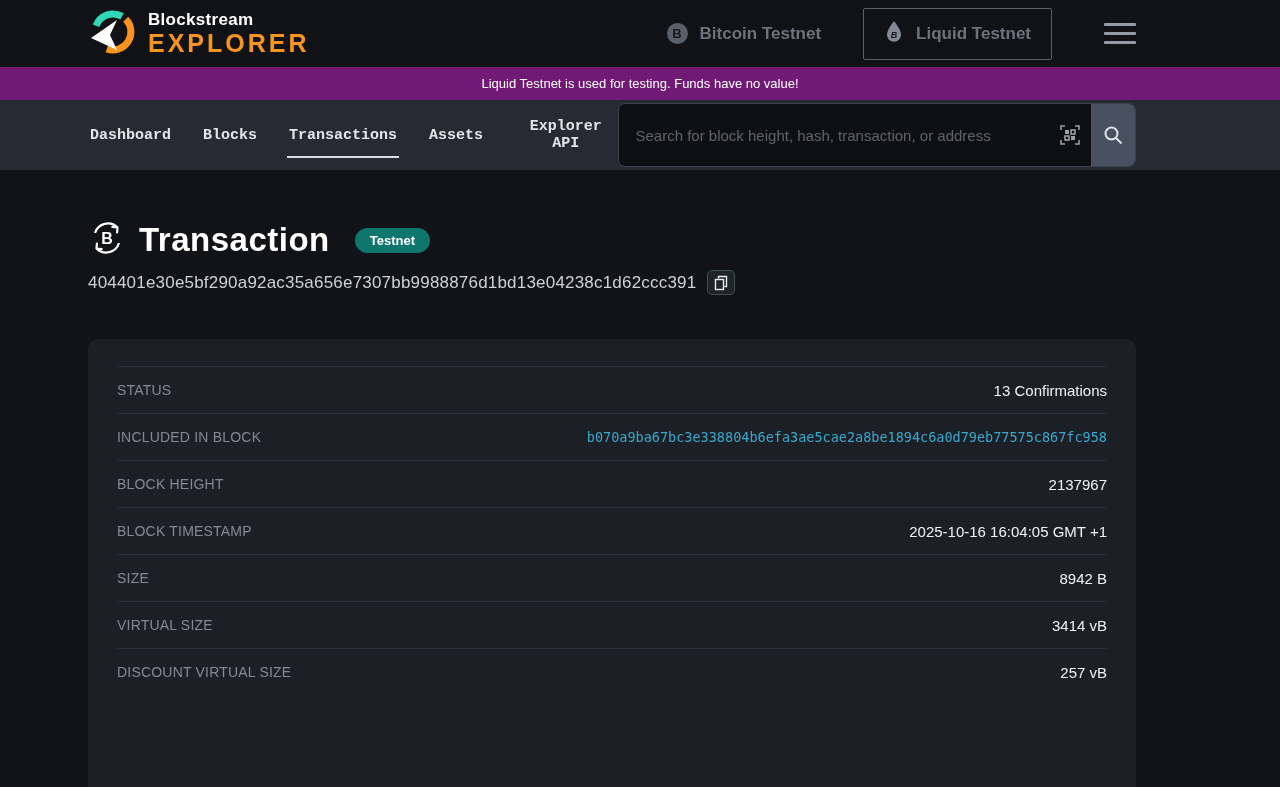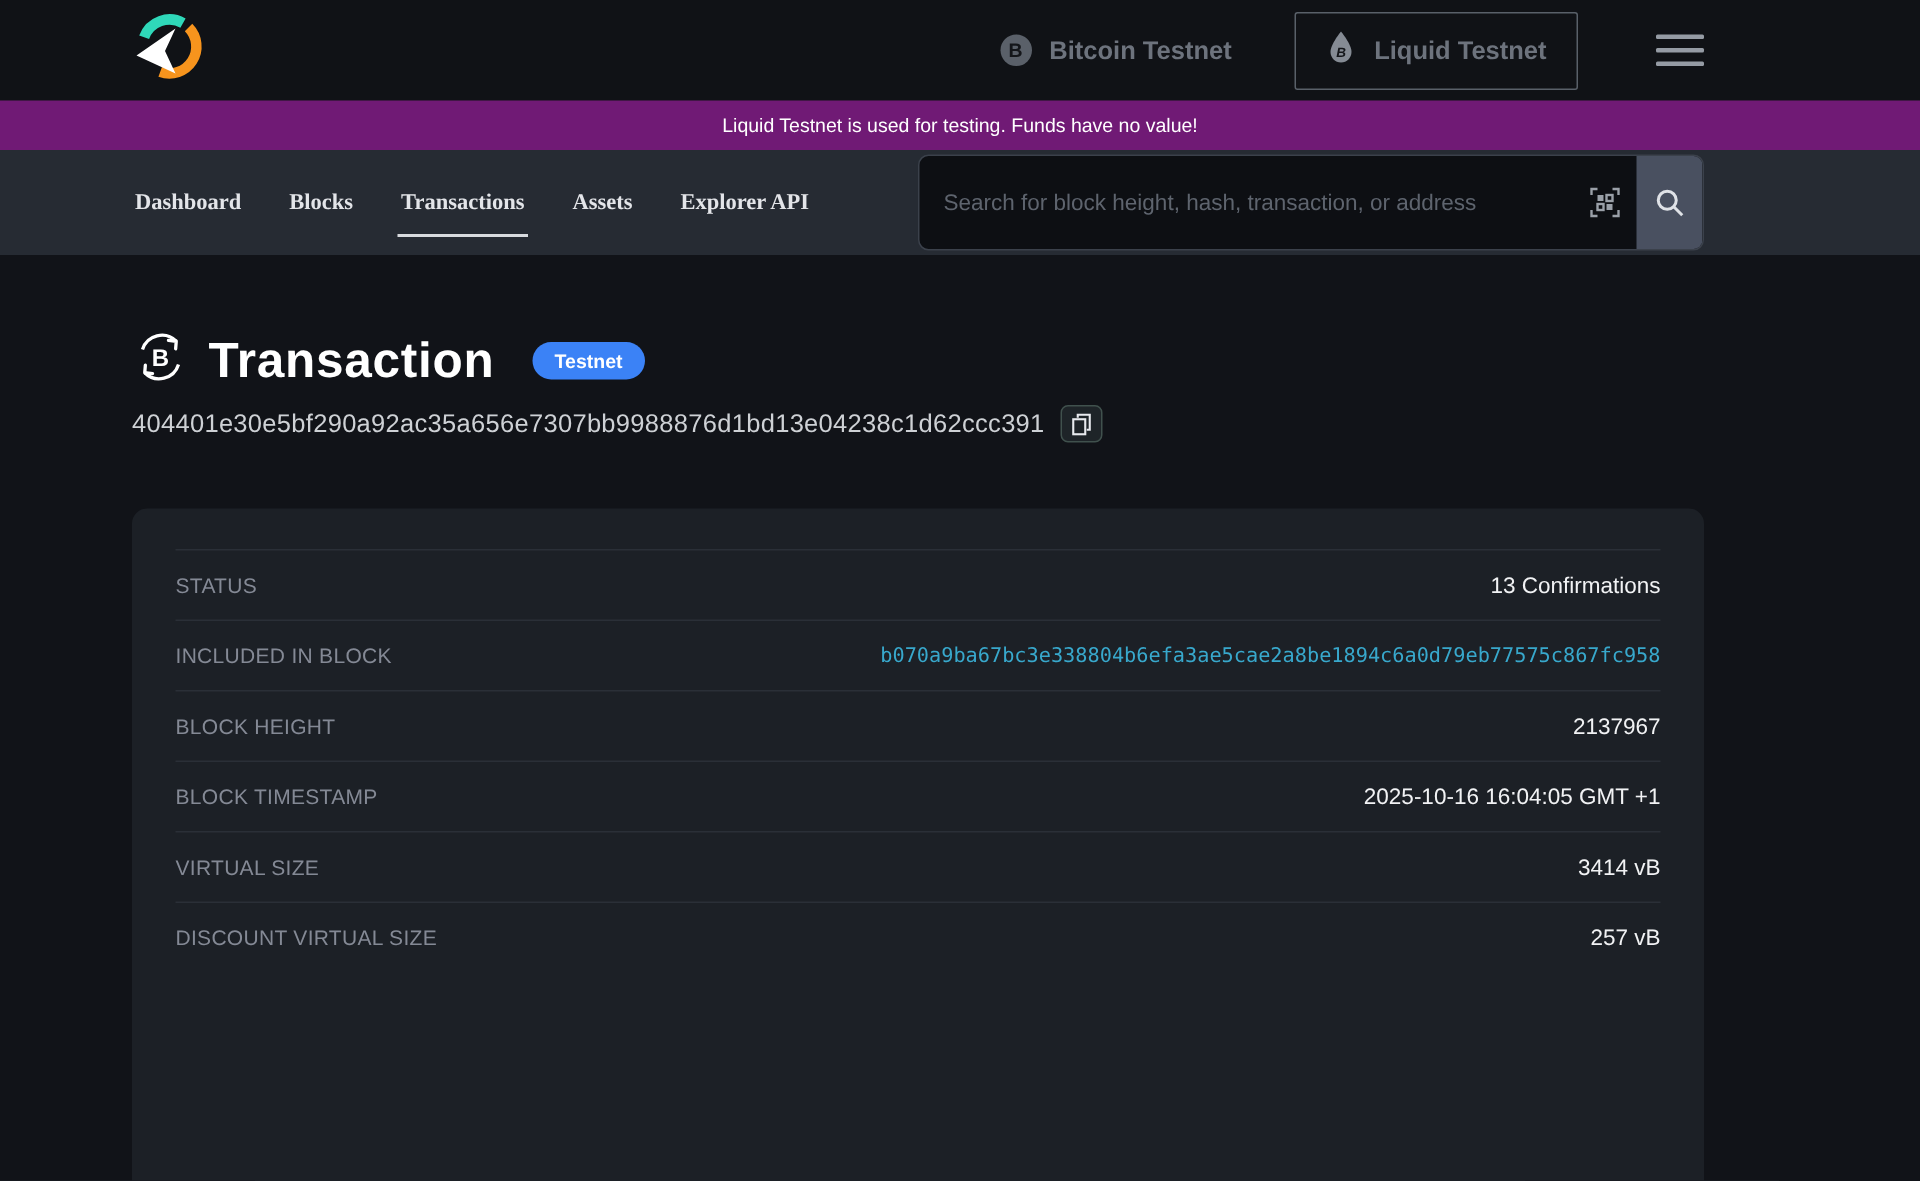--- a/index.html
+++ b/index.html
@@ -42,21 +42,21 @@
   
   .banner {
     height: 33px; background: #701a75; color: #ffffff;
     font-size: 13px; display: flex; align-items: center; justify-content: center;
   }
 
   
   nav { height: 70px; background: #262b33; display: flex; align-items: center; }
   .nav-items { display: flex; align-items: center; gap: 28px; }
   .nav-item {
-    background: none; border: none; cursor: pointer; font-family: Liberation Serif, serif;
+    background: none; border: none; cursor: pointer; font-family: Liberation Mono, monospace;
     font-size: 15px; font-weight: bold; color: #e3e5e9; position: relative; padding: 6px 2px;
   }
   .nav-item.active::after {
     content: ""; position: absolute; left: 0; right: 0; bottom: -8px;
     height: 2px; background: #d8dbdf;
   }
   .search {
     margin-left: auto; width: 524px; height: 64px;
     display: flex; align-items: stretch;
     background: #0d0f13; border: 1px solid #3b414b; border-radius: 7px; overflow: hidden;
@@ -69,21 +69,21 @@
   .qr-btn { width: 42px; background: transparent; border: none; cursor: pointer;
     display: flex; align-items: center; justify-content: center; }
   .search-btn { width: 44px; background: #495060; border: none; cursor: pointer;
     display: flex; align-items: center; justify-content: center; }
 
   
   main { padding-top: 48px; }
   .title-row { display: flex; align-items: center; gap: 13px; }
   h1 { font-size: 33px; font-weight: bold; color: #ffffff; letter-spacing: .5px; line-height: 44px; }
   .badge {
-    margin-left: 12px; background: #3b82f6; color: #ffffff;
+    margin-left: 12px; background: #0f766e; color: #ffffff;
     font-size: 13px; font-weight: bold; padding: 5px 15px; border-radius: 13px;
   }
   .txid-row { margin-top: 8px; display: flex; align-items: center; gap: 11px; }
   .txid { font-size: 17px; color: #ced1d5; letter-spacing: .2px; }
   .copy-btn {
     width: 28px; height: 25px; background: #1e2428;
     border: 1px solid #40514d; border-radius: 5px; cursor: pointer;
     display: flex; align-items: center; justify-content: center;
   }
 
@@ -107,20 +107,24 @@
 
 <header class="wrap-pad">
   <div class="brand">
     <span>
       <svg width="48" height="48" viewBox="0 0 48 48">
         <path d="M8.1,17.8 A18,18 0 0 1 34,8.4" fill="none" stroke="#2fd8b9" stroke-width="7"></path>
         <path d="M37.7,11.3 A18,18 0 0 1 18.8,40.9" fill="none" stroke="#f7941d" stroke-width="7"></path>
         <polygon points="3,30 29,12 22,27 29,42" fill="#ffffff"></polygon>
       </svg>
     </span>
+    <div class="brand-text">
+      <span class="brand-line1">Blockstream</span>
+      <span class="brand-line2">EXPLORER</span>
+    </div>
   </div>
 
   <div class="networks">
     <button class="net-btn">
       <span class="coin-circle">B</span>
       <span>Bitcoin Testnet</span>
     </button>
     <button class="net-btn boxed">
       <span>
         <svg width="20" height="23" viewBox="0 0 20 23">
@@ -215,20 +219,24 @@
     <span class="detail-label">BLOCK HEIGHT</span>
     <span class="detail-value">2137967</span>
   </div>
 
   <div class="detail-row">
     <span class="detail-label">BLOCK TIMESTAMP</span>
     <span class="detail-value">2025-10-16 16:04:05 GMT +1</span>
   </div>
 
 
+  <div class="detail-row">
+    <span class="detail-label">SIZE</span>
+    <span class="detail-value">8942 B</span>
+  </div>
 
   <div class="detail-row">
     <span class="detail-label">VIRTUAL SIZE</span>
     <span class="detail-value">3414 vB</span>
   </div>
 
 
   <div class="detail-row">
     <span class="detail-label">DISCOUNT VIRTUAL SIZE</span>
     <span class="detail-value">257 vB</span>

